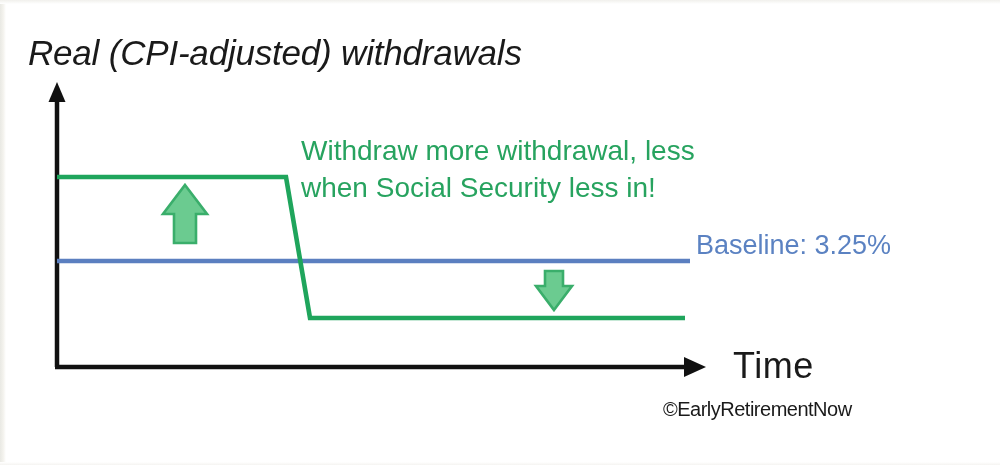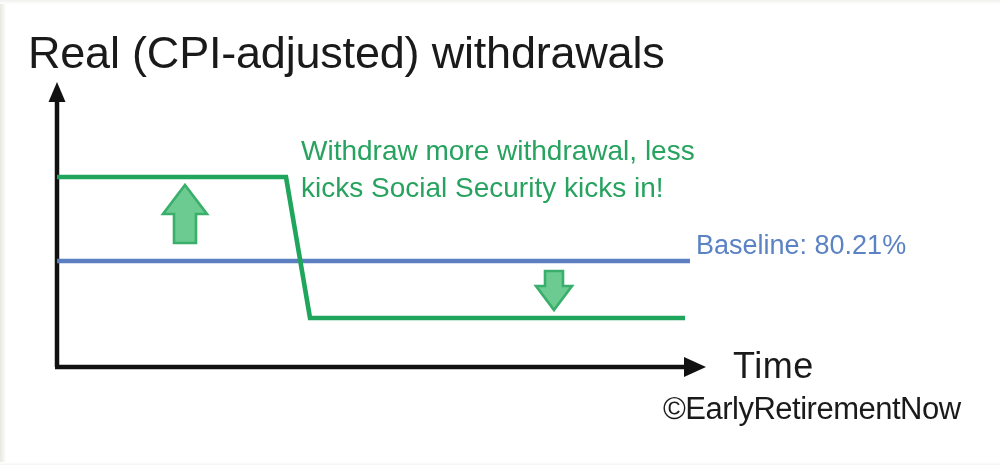--- a/index.html
+++ b/index.html
@@ -32,25 +32,26 @@
     position: absolute;
     left: 0; bottom: 0;
     width: 1000px; height: 3px;
     background: linear-gradient(to top, #f5f4f1 0%, #ffffff 100%);
   }
 
   .title {
     position: absolute;
     left: 28px;
     top: 32px;
-    font-size: 45px;
+    font-size: 35px;
     line-height: 42px;
     color: #1a1a1a;
     white-space: nowrap;
     letter-spacing: -0.2px;
+    font-style: italic;
   }
 
   .axis-svg {
     position: absolute;
     left: 0;
     top: 0;
     width: 1000px;
     height: 465px;
   }
 
@@ -79,21 +80,21 @@
     font-size: 36px;
     line-height: 42px;
     color: #1a1a1a;
     white-space: nowrap;
     letter-spacing: 0.5px;
   }
   .credit {
     position: absolute;
     left: 663px;
     top: 392px;
-    font-size: 31px;
+    font-size: 20px;
     line-height: 34px;
     color: #1a1a1a;
     white-space: nowrap;
     letter-spacing: -0.5px;
   }
 </style>
 </head>
 <body>
 
 <div id="canvas">
@@ -128,24 +129,24 @@
       <polygon points="185,185 207,214 196,214 196,243 174,243 174,214 163,214" fill="#6BCB90" stroke="#3AAE6B" stroke-width="2.6" stroke-linejoin="miter"></polygon>
     </g>
 
     <g>
       <polygon points="554,310 572,286 563,286 563,271 545,271 545,286 536,286" fill="#6BCB90" stroke="#3AAE6B" stroke-width="2.6" stroke-linejoin="miter"></polygon>
     </g>
   </svg>
 
   <div class="green-note">
     <div>Withdraw more withdrawal, less</div>
-    <div>kicks Social Security kicks in!</div>
+    <div>when Social Security less in!</div>
   </div>
 
   <div class="blue-note">
-    <div>Baseline: 80.21%</div>
+    <div>Baseline: 3.25%</div>
   </div>
 
   <div class="time-label">Time</div>
 
   <div class="credit">©EarlyRetirementNow</div>
 
 </div>
 
 </body></html>

